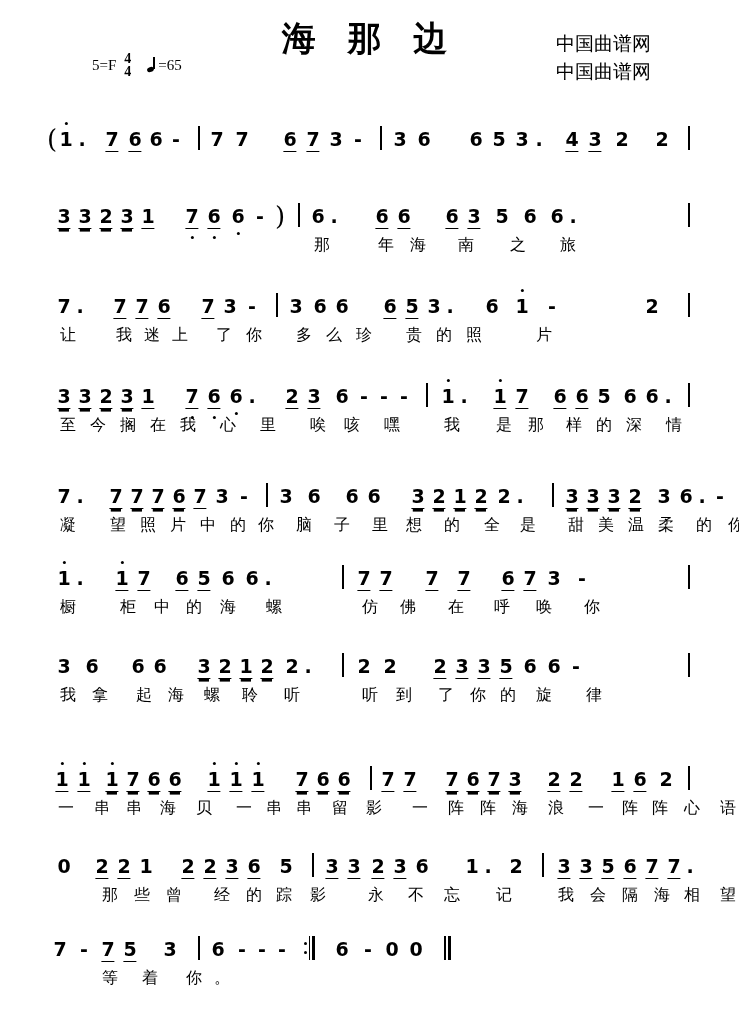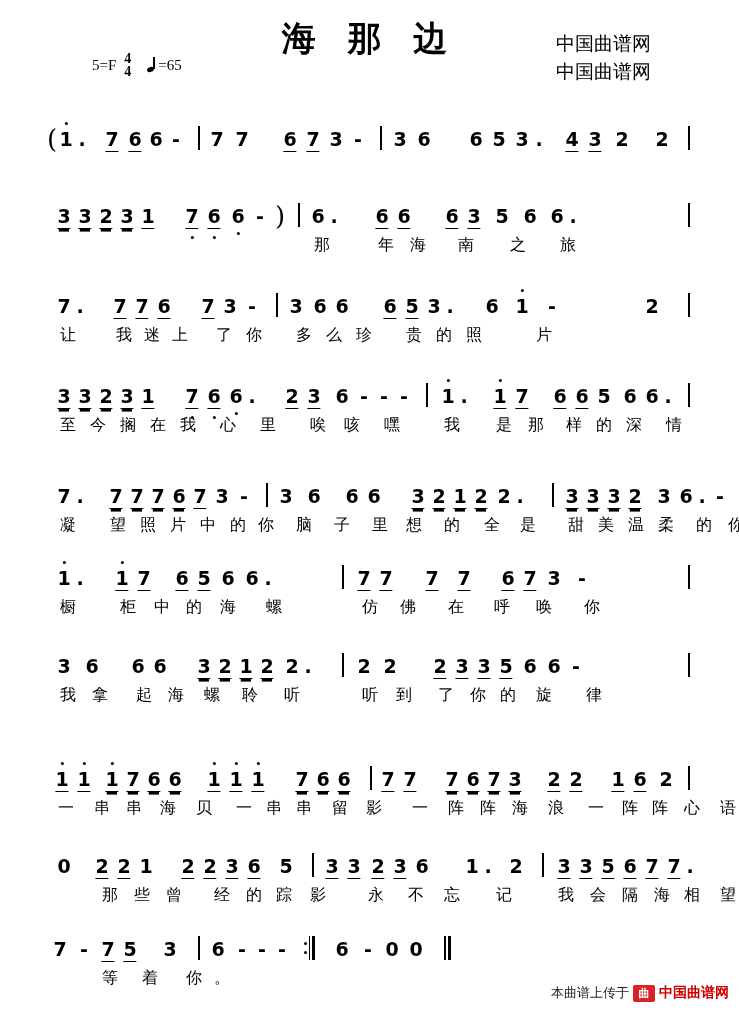--- a/index.html
+++ b/index.html
@@ -671,19 +671,14 @@
         </div>
         <div class="lyric-row">
           <span class="ly" style="left: 58px;">等</span>
           <span class="ly" style="left: 98px;">着</span>
           <span class="ly" style="left: 142px;">你</span>
           <span class="ly" style="left: 170px;">。</span>
         </div>
       </div>
     </div>
 
-  <div class="footer">
-    <span>本曲谱上传于</span>
-    <span class="logo">曲</span>
-    <span class="site">中国曲谱网</span>
-  </div>
 
 </div>
 
 </body></html>

